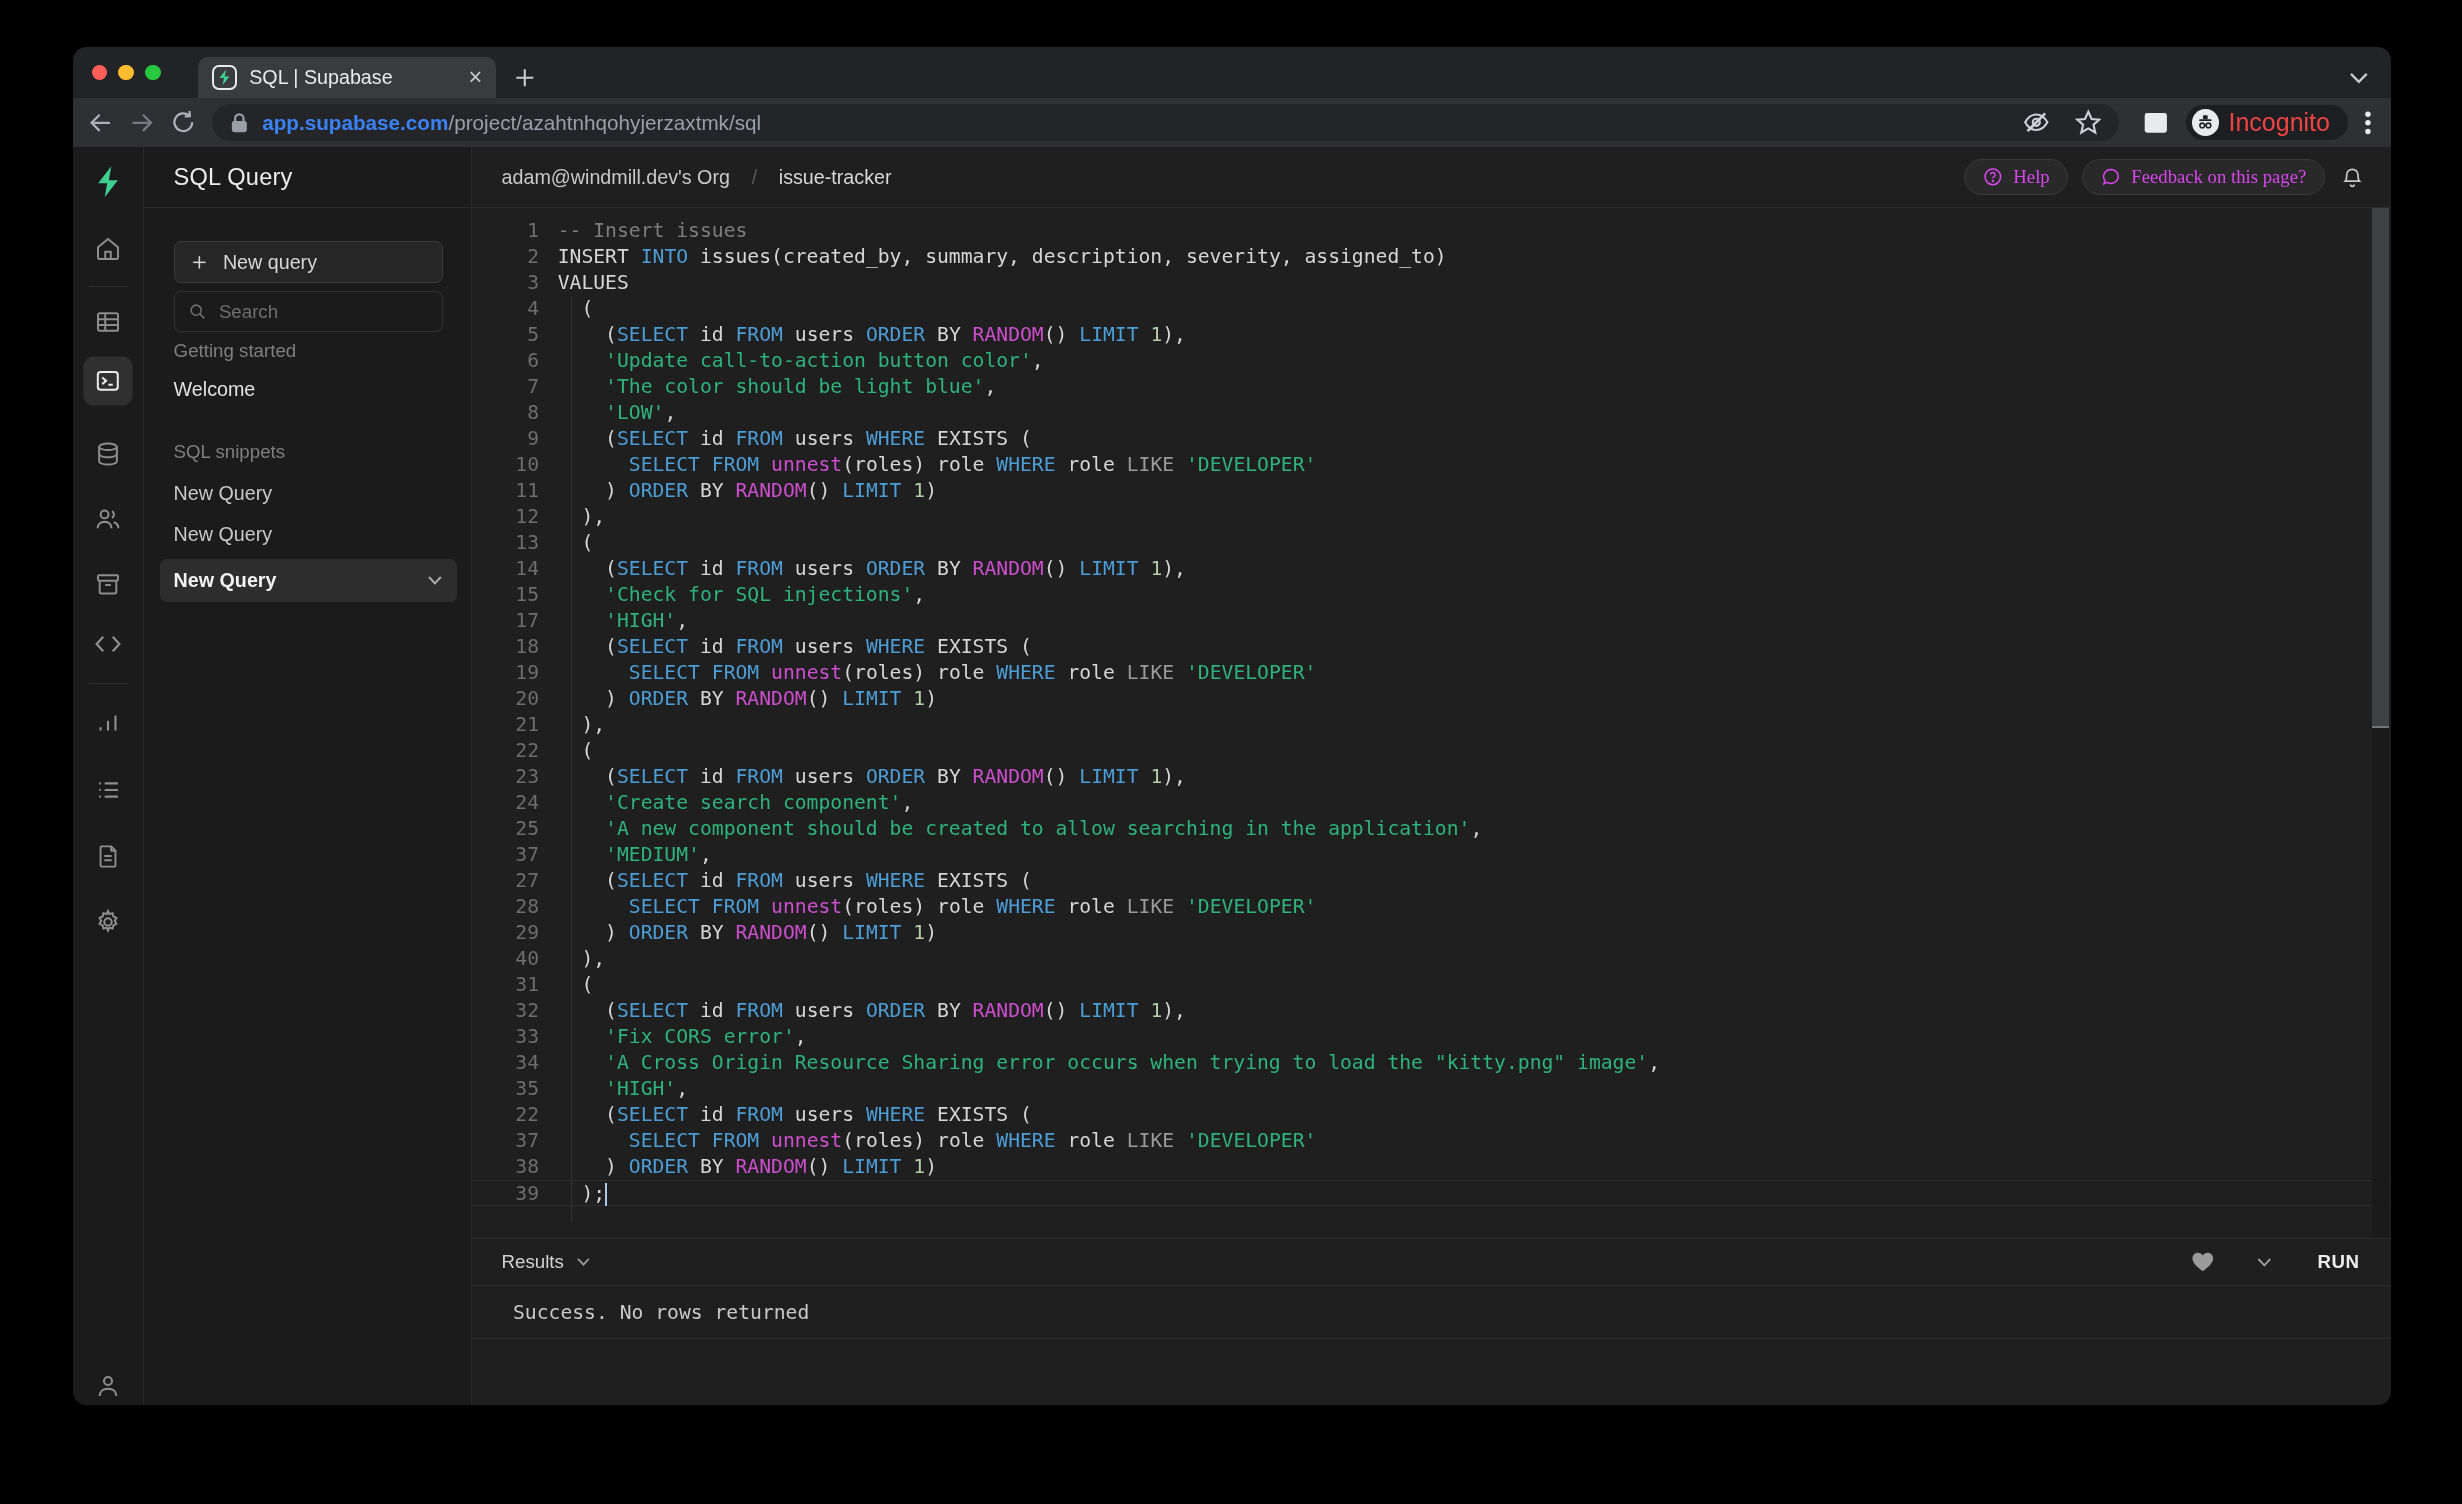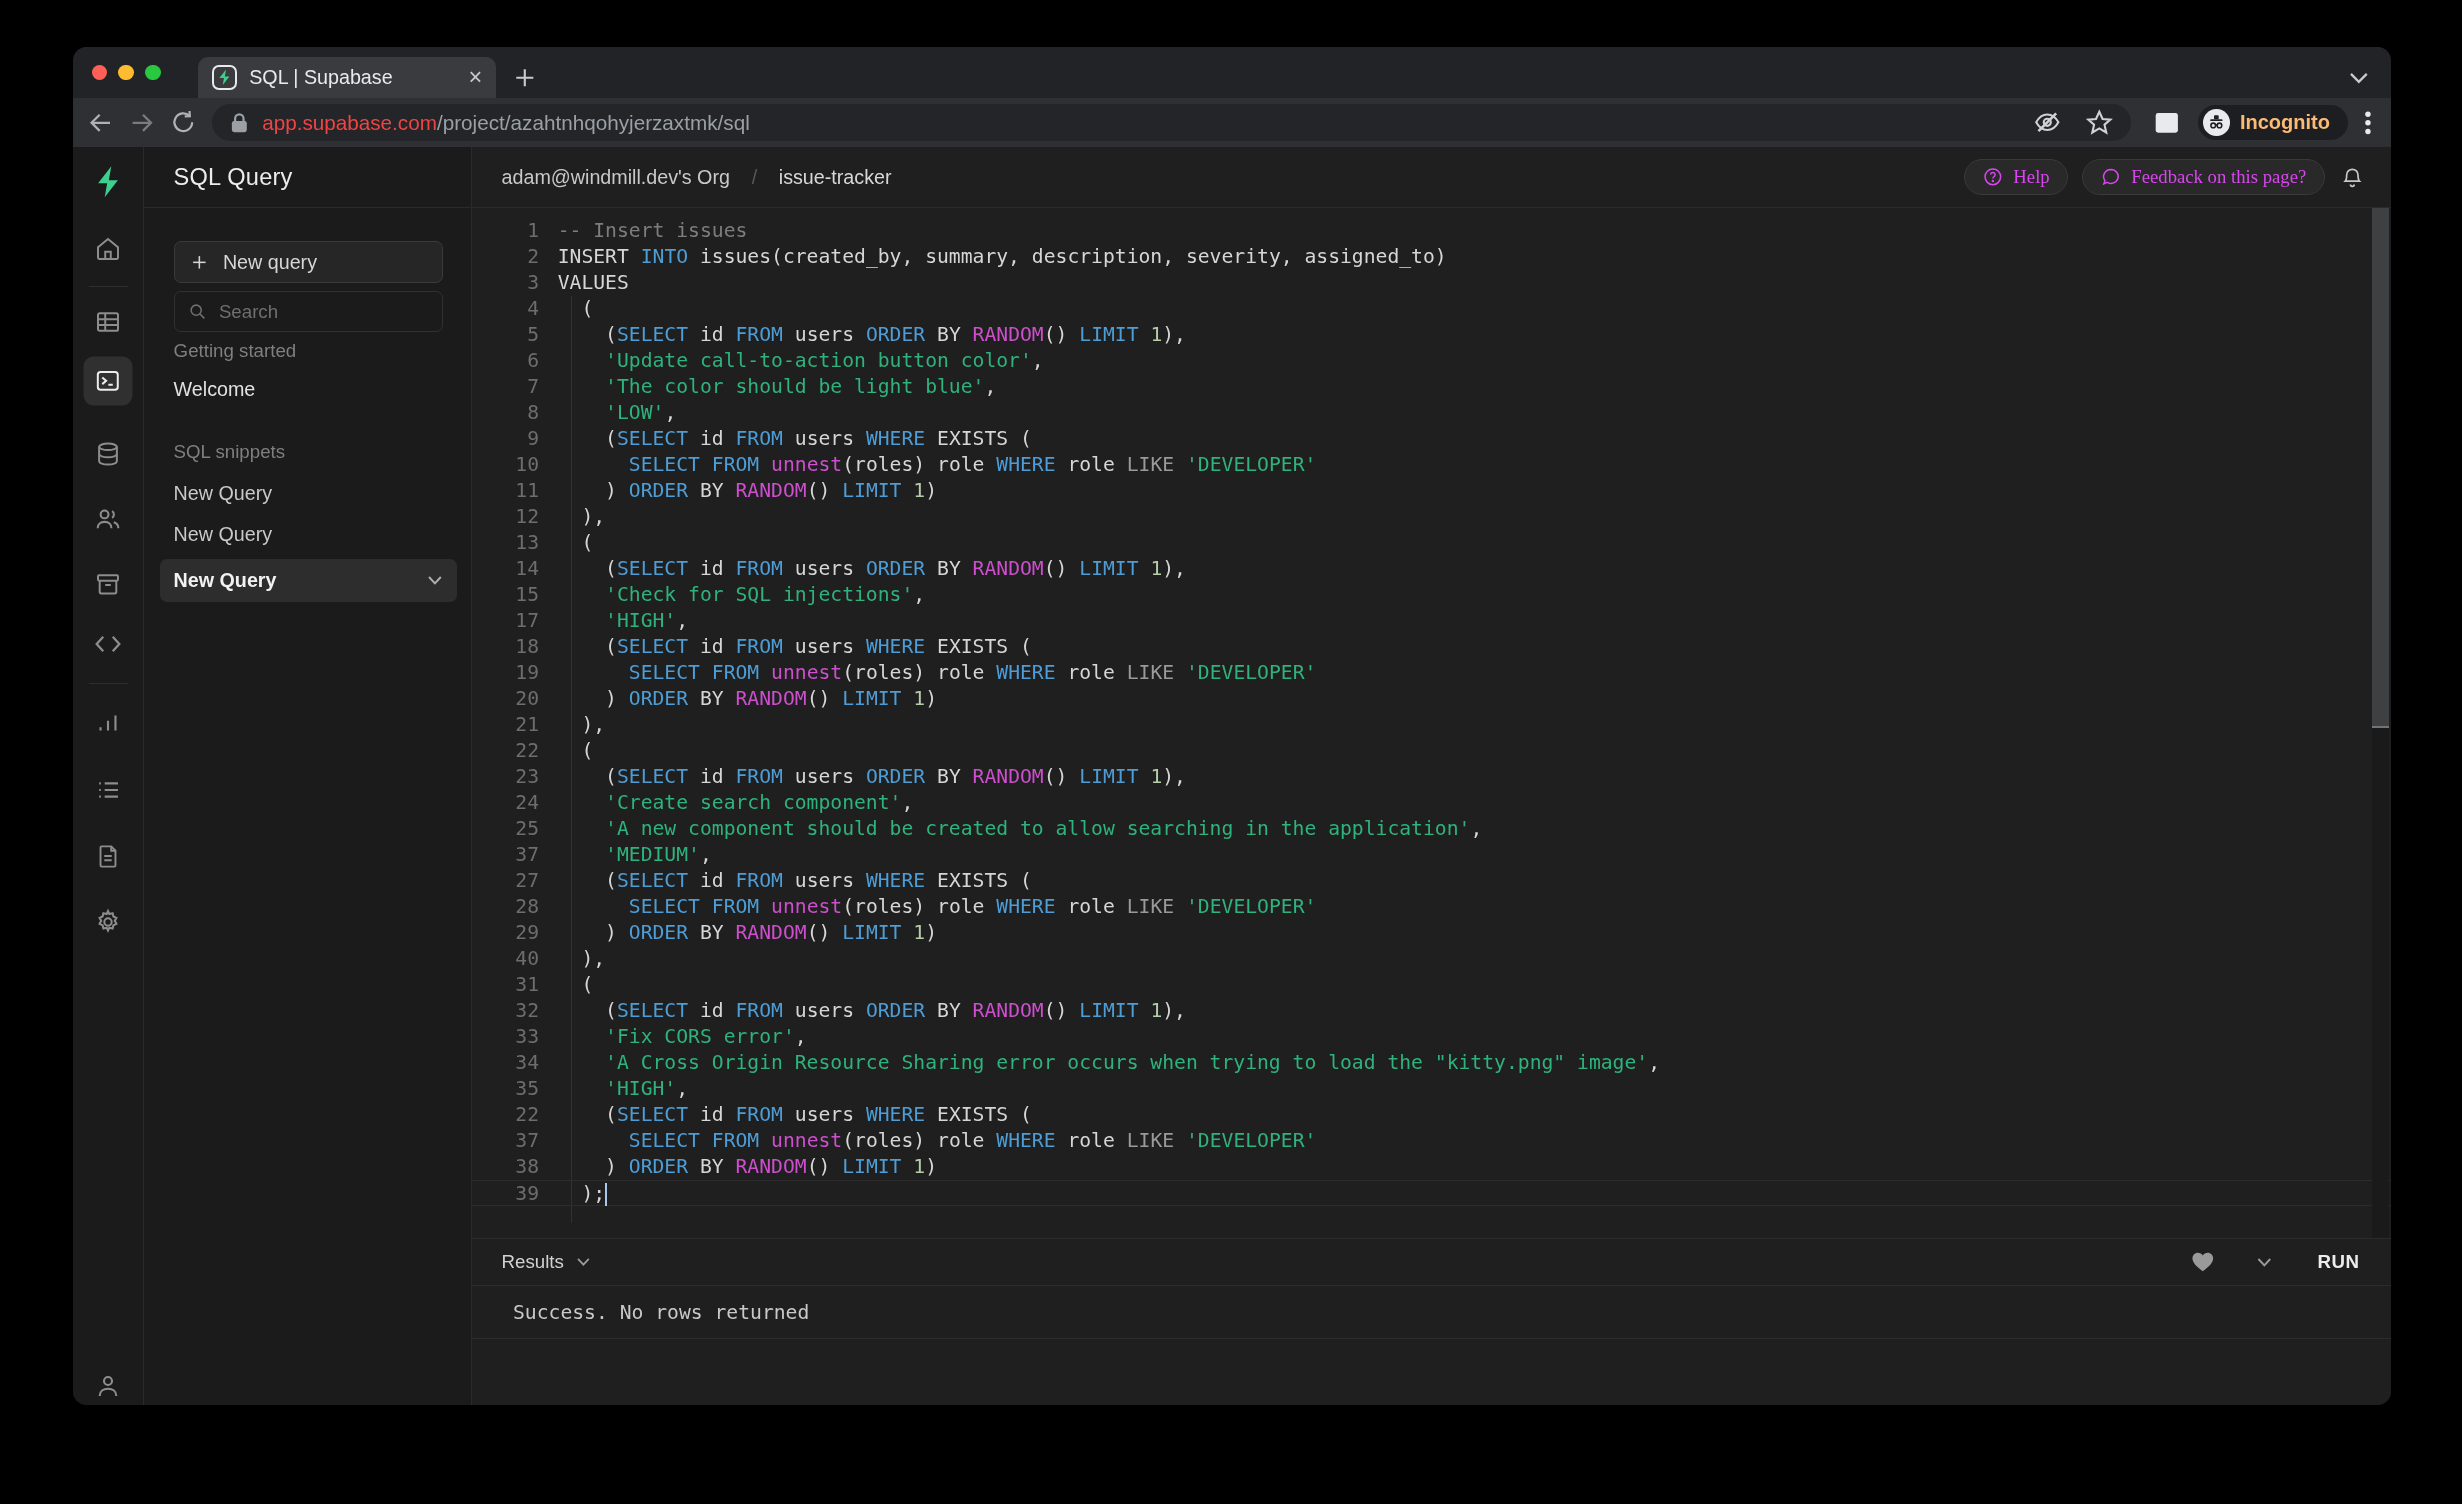--- a/index.html
+++ b/index.html
@@ -24,28 +24,28 @@
   .tabsearch { position:absolute; right:21.7px; top:23.6px; color:#c7c9cc; }
 
   
   .toolbar { position:absolute; left:0; top:51px; width:100%; height:49px; background:#2f3034;
              display:flex; align-items:center; }
   .nav-ic { color:#aeb1b6; margin-left:13.8px; flex:none; }
   .nav-ic.dim { color:#787c81; }
   .omnibox { height:37px; background:#232529; border-radius:18.7px; margin-left:15.8px; flex:1;
              display:flex; align-items:center; padding:0 17.7px; min-width:0; }
   .url { font-size:20.7px; white-space:nowrap; overflow:hidden; margin-left:13.8px; flex:1; }
-  .url .host { color:#ef4444; }
+  .url .host { color:#3b82f6;font-weight:bold; }
   .url .path { color:#9aa0a6; }
   .omni-ic { color:#ced1d5; margin-left:25.6px; flex:none; }
   .sidepanel-ic { margin-left:21.7px; flex:none; }
   .incog { height:35px; background:#1d1e22; border-radius:17.7px; display:flex; align-items:center;
            padding:0 17.7px 0 5.9px; margin-left:15.8px; flex:none; }
   .incog-circle { width:26.6px; height:26.6px; border-radius:50%; background:#e8eaed; display:flex; align-items:center; justify-content:center; margin-right:9.9px; }
-  .incog-label { color:#fdba74; font-size:20px; font-weight:700; }
+  .incog-label { color:#ef4444; font-size:25px; font-weight:400; }
   .kebab { margin:0 17.7px 0 15.8px; color:#e8eaed; flex:none; }
 
   
   .app { position:absolute; left:0; top:100px; width:100%; height:1258px; background:#1b1b1c; }
 
   
   .rail { position:absolute; left:0; top:0; width:71px; height:100%; border-right:1px solid #2a2a2b; }
   .rail-item { position:absolute; left:50%; transform:translate(-50%,-50%); color:#8d8d8d; }
   .rail-item.active-box { width:49px; height:49px; background:#303031; border-radius:9.9px;
                           display:flex; align-items:center; justify-content:center; color:#ececec; }

